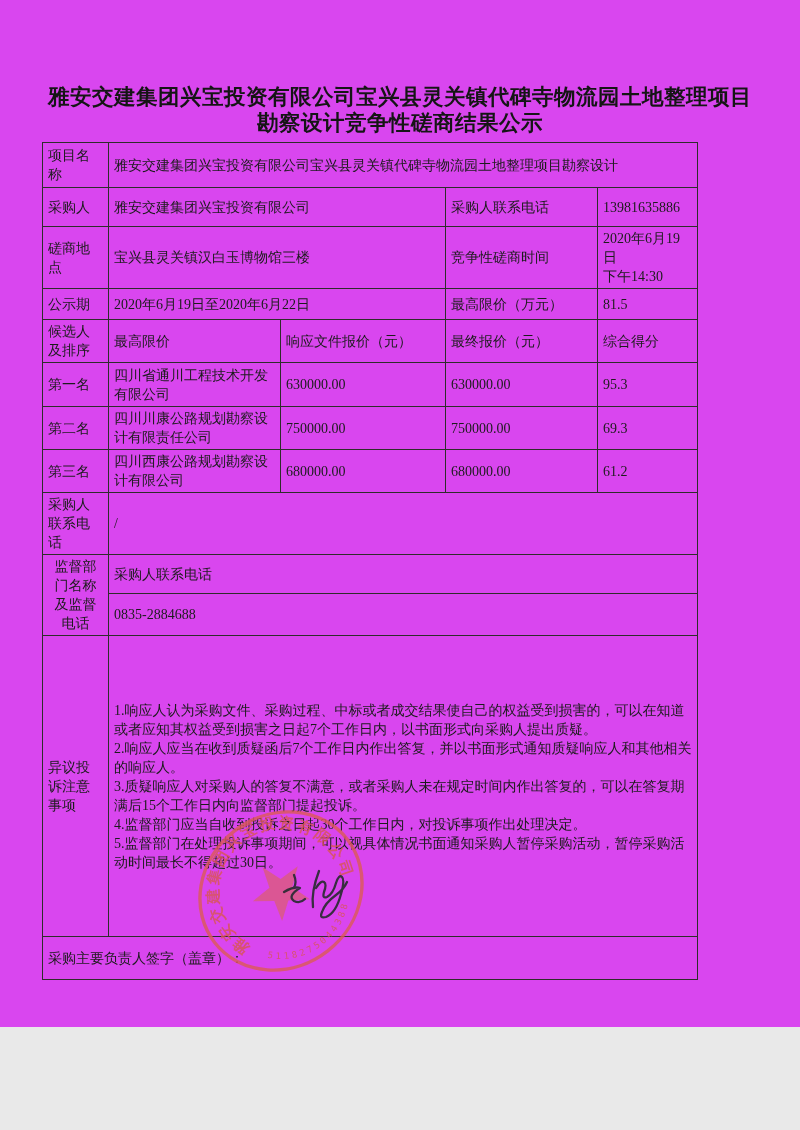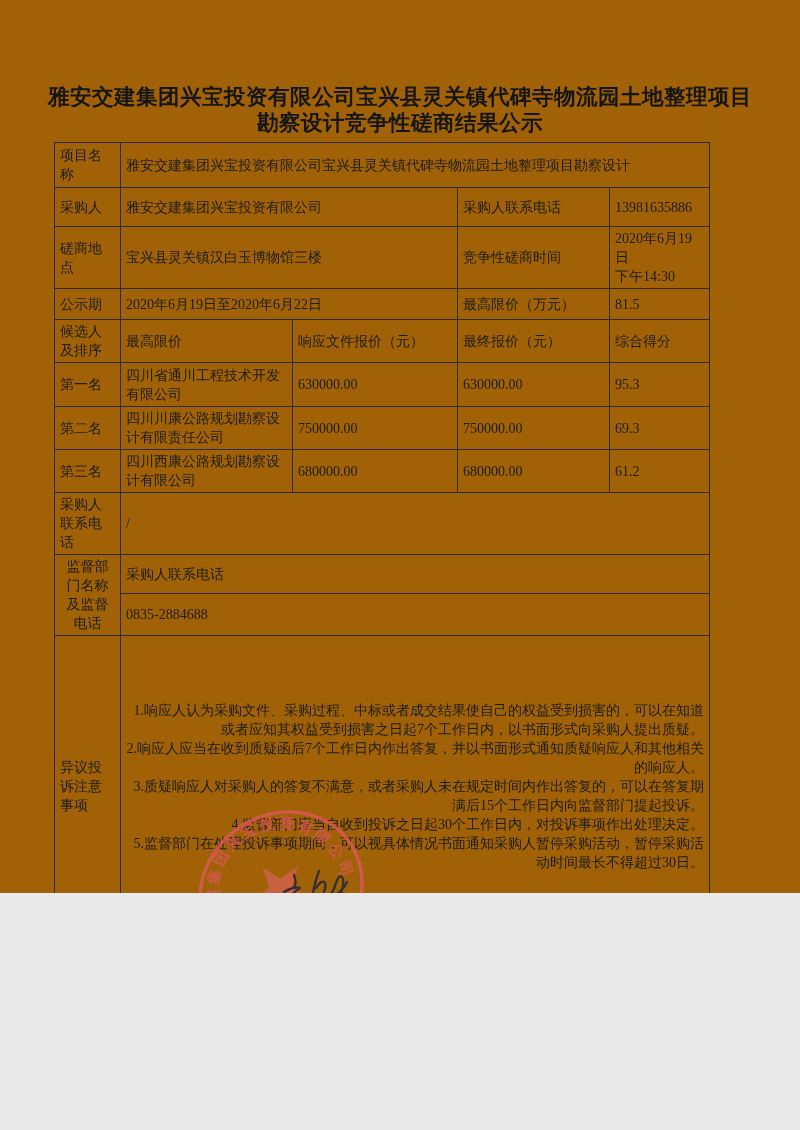--- a/index.html
+++ b/index.html
@@ -2,39 +2,39 @@
 <html><head>
 <meta charset="utf-8">
 <style>
   html,body{margin:0;padding:0;}
   body{
     background:#e9e9e9;
     font-family:"Liberation Serif","DejaVu Serif",serif;
   }
   .page{
     position:relative;
-    width:800px;height:893px;
+    width:800px;height:1027px;
     margin:0 auto;
-    background:#a16207;
+    background:#d946ef;
     overflow:hidden;
     color:#1c1c1c;
   }
   .title{
     position:absolute;
     left:30px;top:84px;width:740px;
     text-align:center;
     font-size:21.5px;
     font-weight:bold;
     line-height:26px;
     color:#151515;
     letter-spacing:0.5px;
   }
   table.doc{
     position:absolute;
-    left:54px;top:142px;
+    left:42px;top:142px;
     width:655px;
     border-collapse:collapse;
     table-layout:fixed;
     padding-left:33px;
   }
   table.doc td{
     border:1.6px solid #2e2d2b;
     padding:2px 5px;
     font-size:14px;
     line-height:19px;
@@ -44,21 +44,20 @@
     overflow:hidden;
   }
   td.lbl{padding:2px 3px;}
   td.c{text-align:left;}
   td.ctr{text-align:center;}
   td.notice{
     vertical-align:top;
     padding:5px 6px 2px 6px;
     line-height:21.5px;
     font-size:14px;
-    text-align:right;
   }
   td.sig{
     font-size:14.5px;
     padding-left:6px;
   }
   .overlay{
     position:absolute;
     left:188px;top:804px;
     width:205px;height:185px;
     pointer-events:none;

